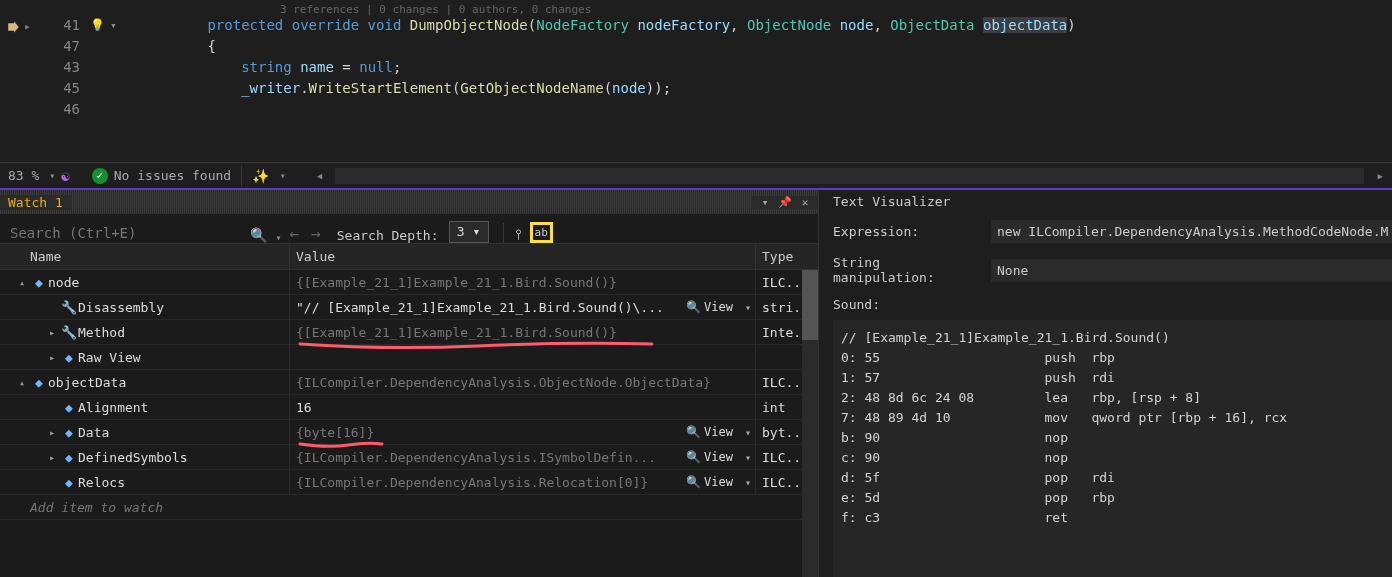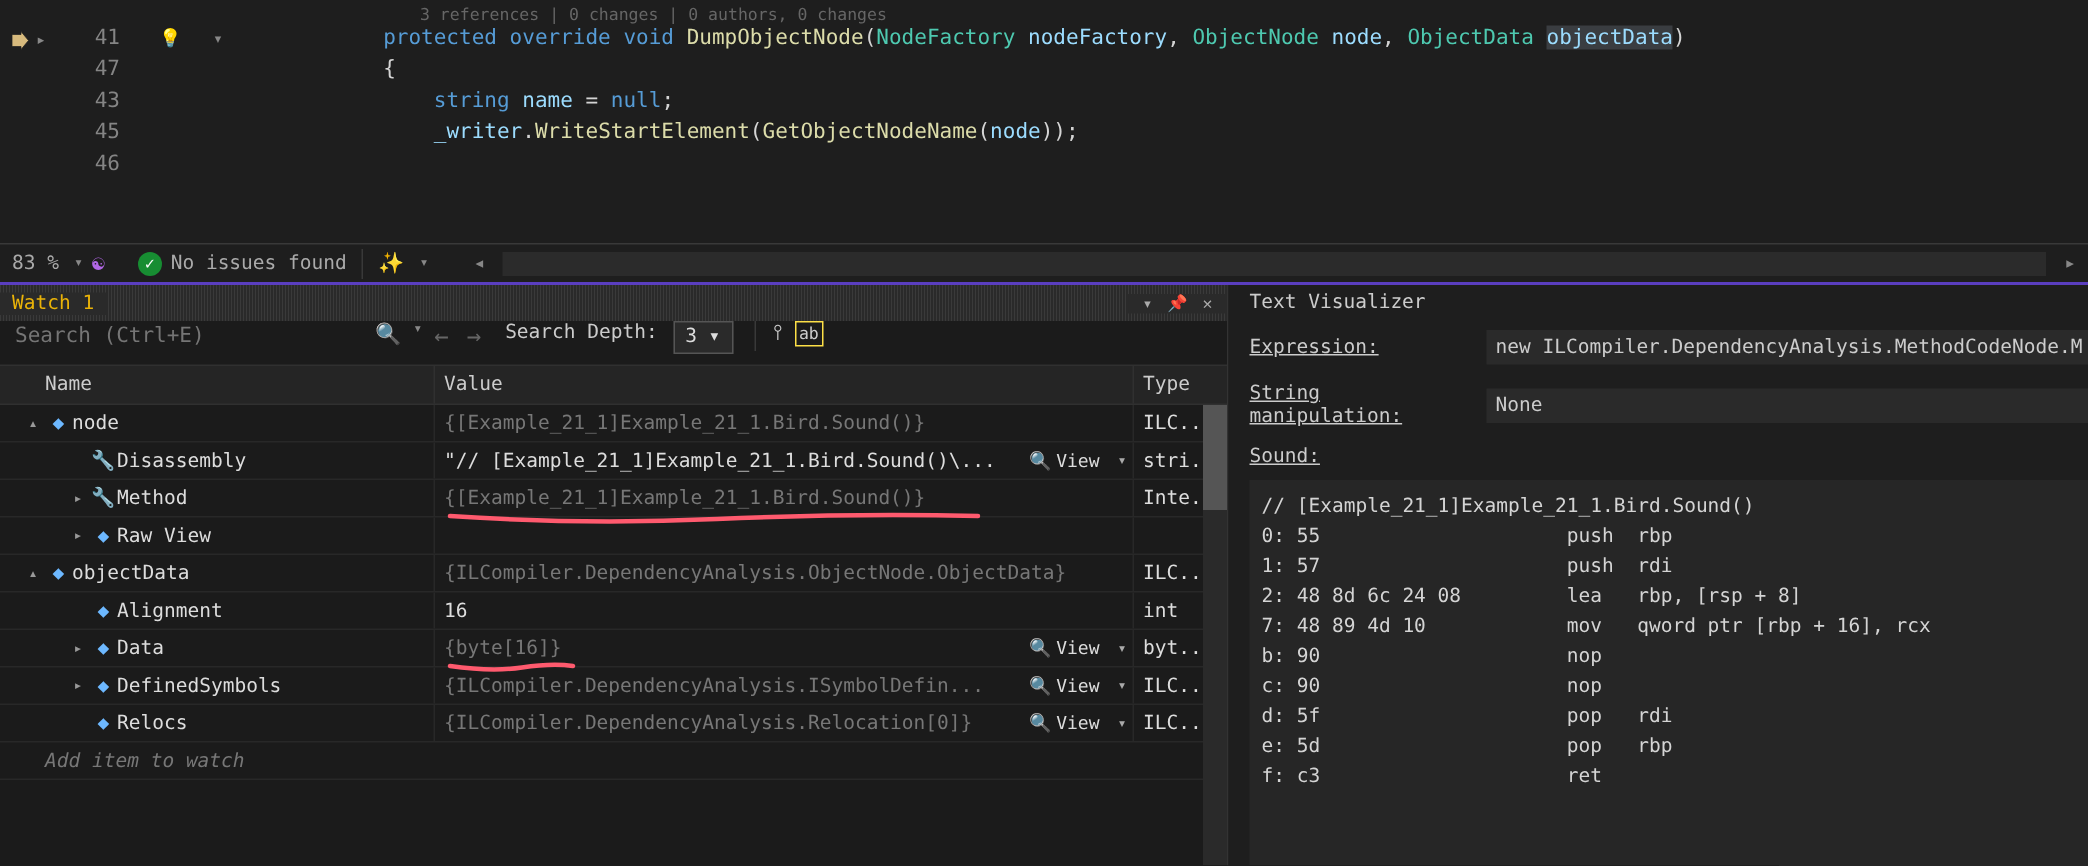--- a/index.html
+++ b/index.html
@@ -41,21 +41,21 @@
     color: #666;
     font-size: 11px;
     padding-left: 200px;
     height: 15px;
     line-height: 15px;
     position: absolute;
     top: 2px;
     left: 40px;
     white-space: nowrap;
   }
-  .line-row { display: flex; height: 21px; line-height: 21px; gap: 16px; }
+  .line-row { display: flex; height: 21px; line-height: 21px; }
   .line-num {
     width: 50px;
     text-align: right;
     color: #858585;
     padding-right: 10px;
     font-size: 14px;
   }
   .line-bulb { width: 20px; color: #999; font-size: 12px; }
   .line-fold { width: 20px; color: #888; font-size: 11px; text-align: left; }
   .code-content {
@@ -125,21 +125,21 @@
     background: #2a2a2a;
     color: #eab308;
     padding: 0 8px;
     font-size: 13px;
   }
   .titlebar-btns { margin-left: auto; display: flex; gap: 2px; background:#2a2a2a; padding:0 4px; }
   .titlebar-btn { width: 18px; text-align: center; color: #aaa; font-size: 11px; }
   .toolbar-row {
     height: 30px;
     display: flex;
-    align-items: flex-start;
+    align-items: flex-end;
     padding: 0 6px;
     gap: 4px;
     border-bottom: 1px solid #303030;
   }
   .search-input {
     background: transparent;
     border: none;
     color: #bbb;
     font-size: 14px;
     padding: 2px 4px;
@@ -207,21 +207,21 @@
     padding: 4px 14px;
   }
   .viz-row {
     display: flex;
     align-items: center;
     padding: 6px 14px;
     gap: 8px;
     color: #ccc;
     font-size: 13px;
   }
-  .viz-label { width: 150px; text-decoration: underline; }
+  .viz-label { width: 150px; }
   .viz-field {
     background: #2a2a2a;
     color: #ccc;
     padding: 4px 6px;
     flex: 1;
     white-space: nowrap;
     overflow: hidden;
     font-family: Consolas, monospace;
   }
   .viz-output {
@@ -312,21 +312,21 @@
     <div class="toolbar-row">
       <input class="search-input" placeholder="Search (Ctrl+E)" style="">
       <span class="search-icon">🔍</span>
       <span class="zoom-dd">▾</span>
       <span class="nav-arrow">←</span>
       <span class="nav-arrow">→</span>
       <span class="depth-label">Search Depth:</span>
       <span class="depth-select" style="text-align:center;line-height:20px;"><span>3</span> ▾</span>
       <span class="divider-v"></span>
       <span class="tb-icon">⫯</span>
-      <span class="tb-icon" style="border:1px solid #fde047;font-size:11px;padding:1px 2px;">ab</span>
+      <span class="tb-icon" style="border:3px solid #fde047;font-size:11px;padding:1px 2px;">ab</span>
     </div>
     <div class="grid-header">
       <div class="col-name-h">Name</div>
       <div class="col-value-h">Value</div>
       <div class="col-type-h">Type</div>
     </div>
     <div class="grid-body">
       <div id="watch-rows">
           <div class="grid-row">
             <div class="col-name">

